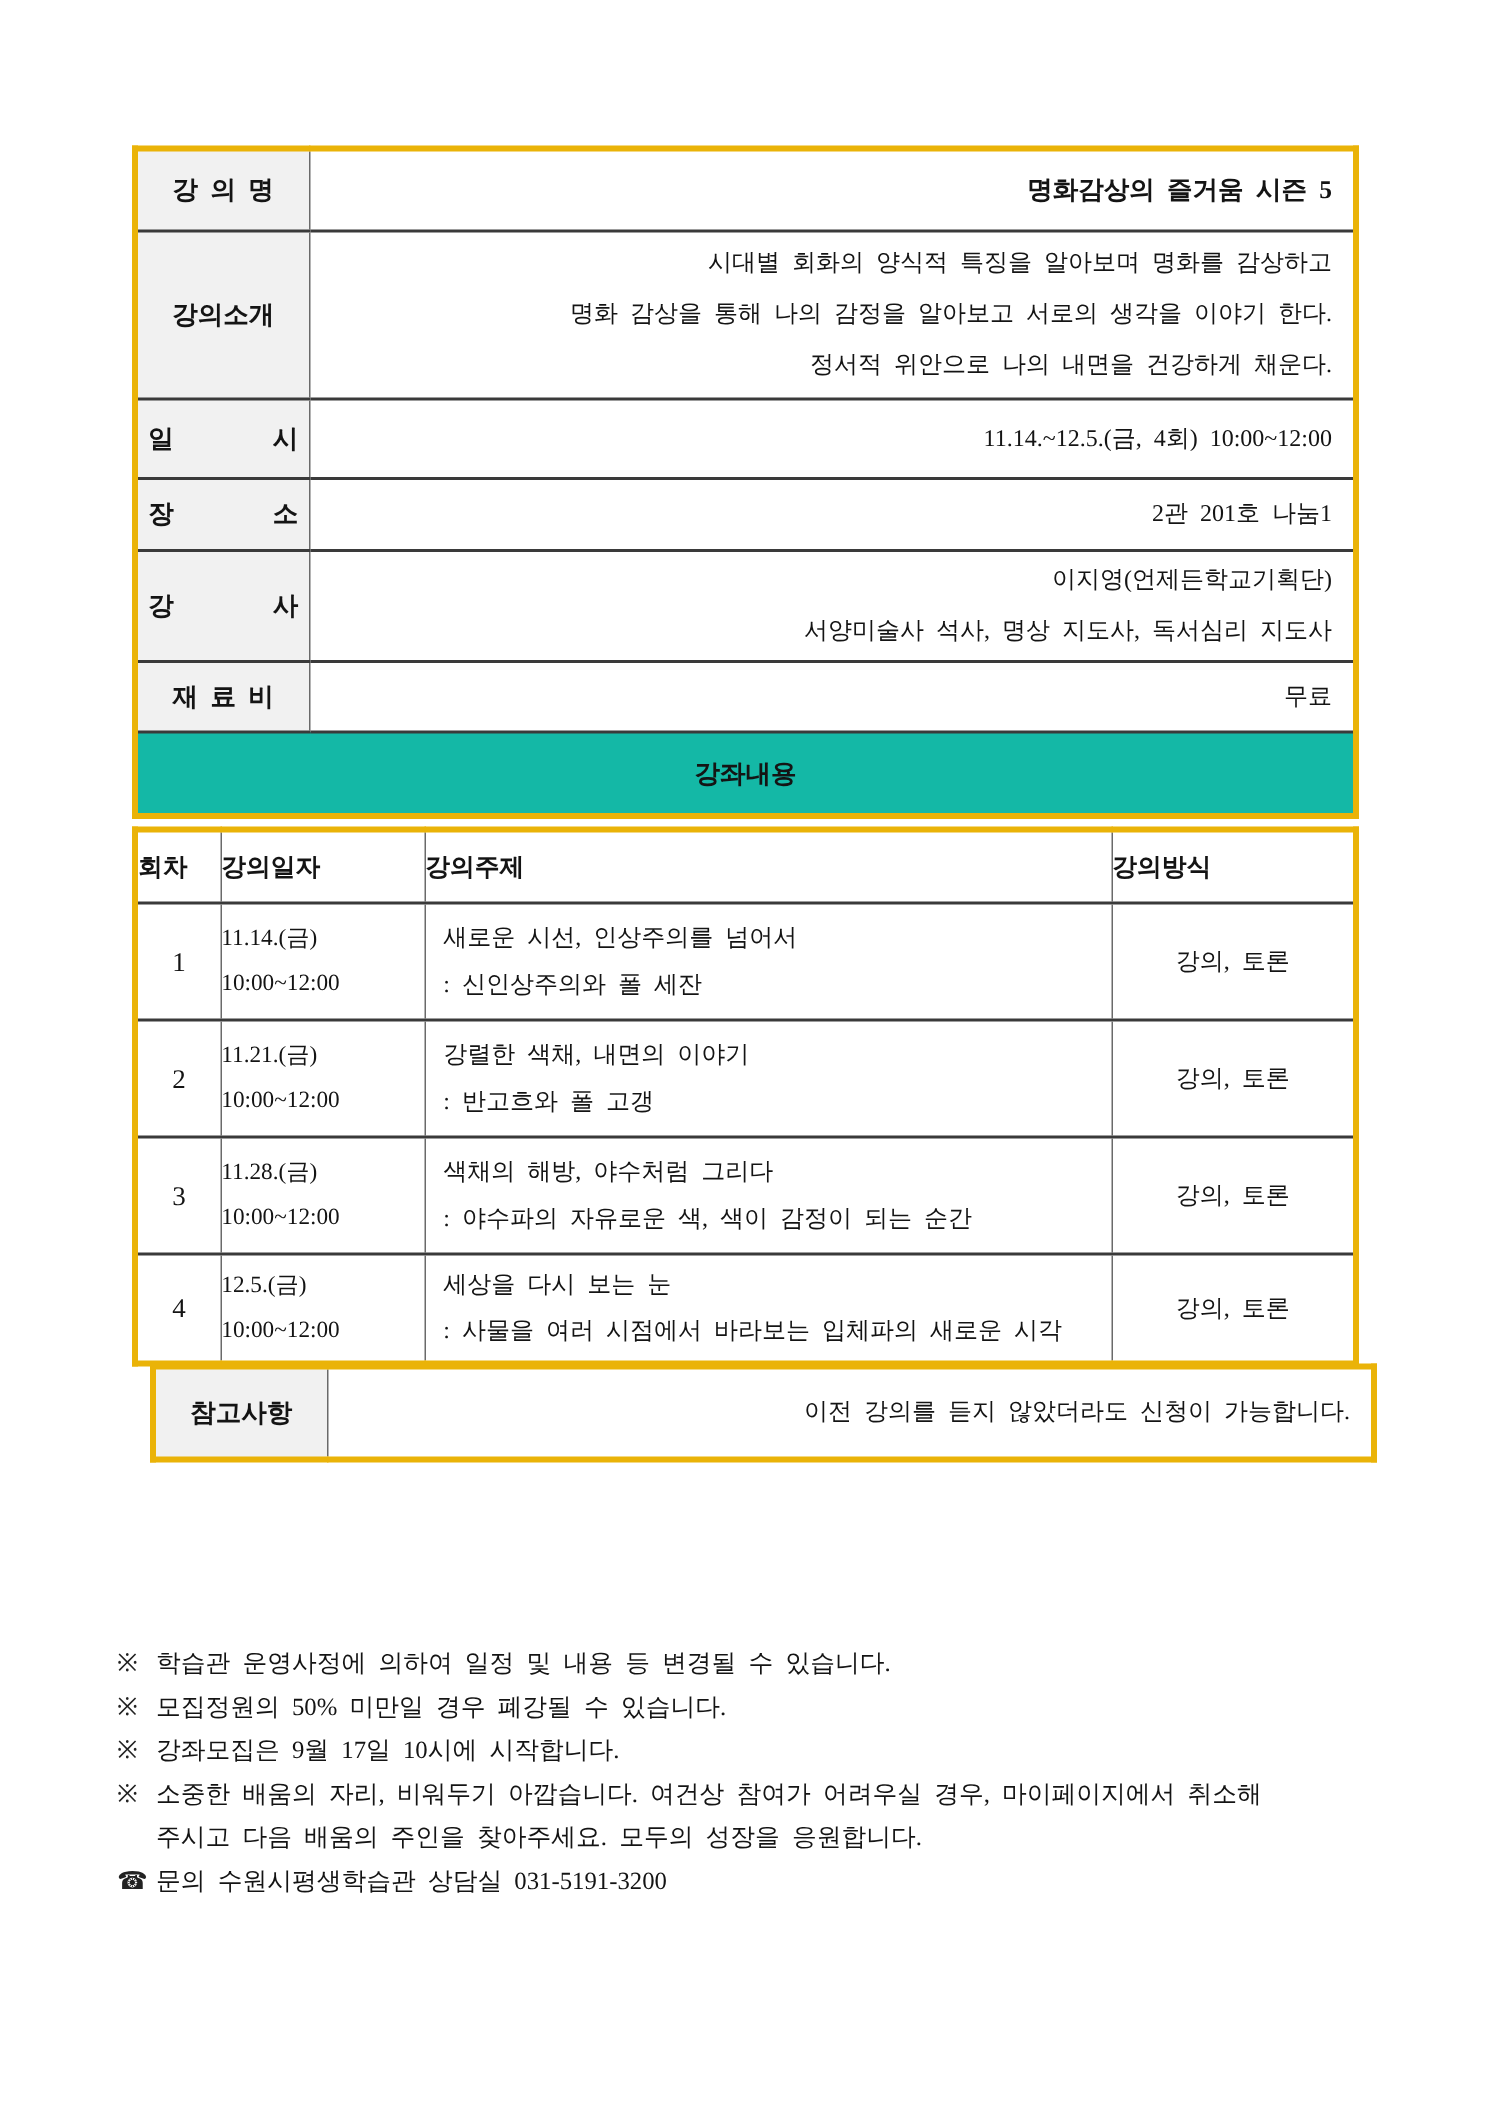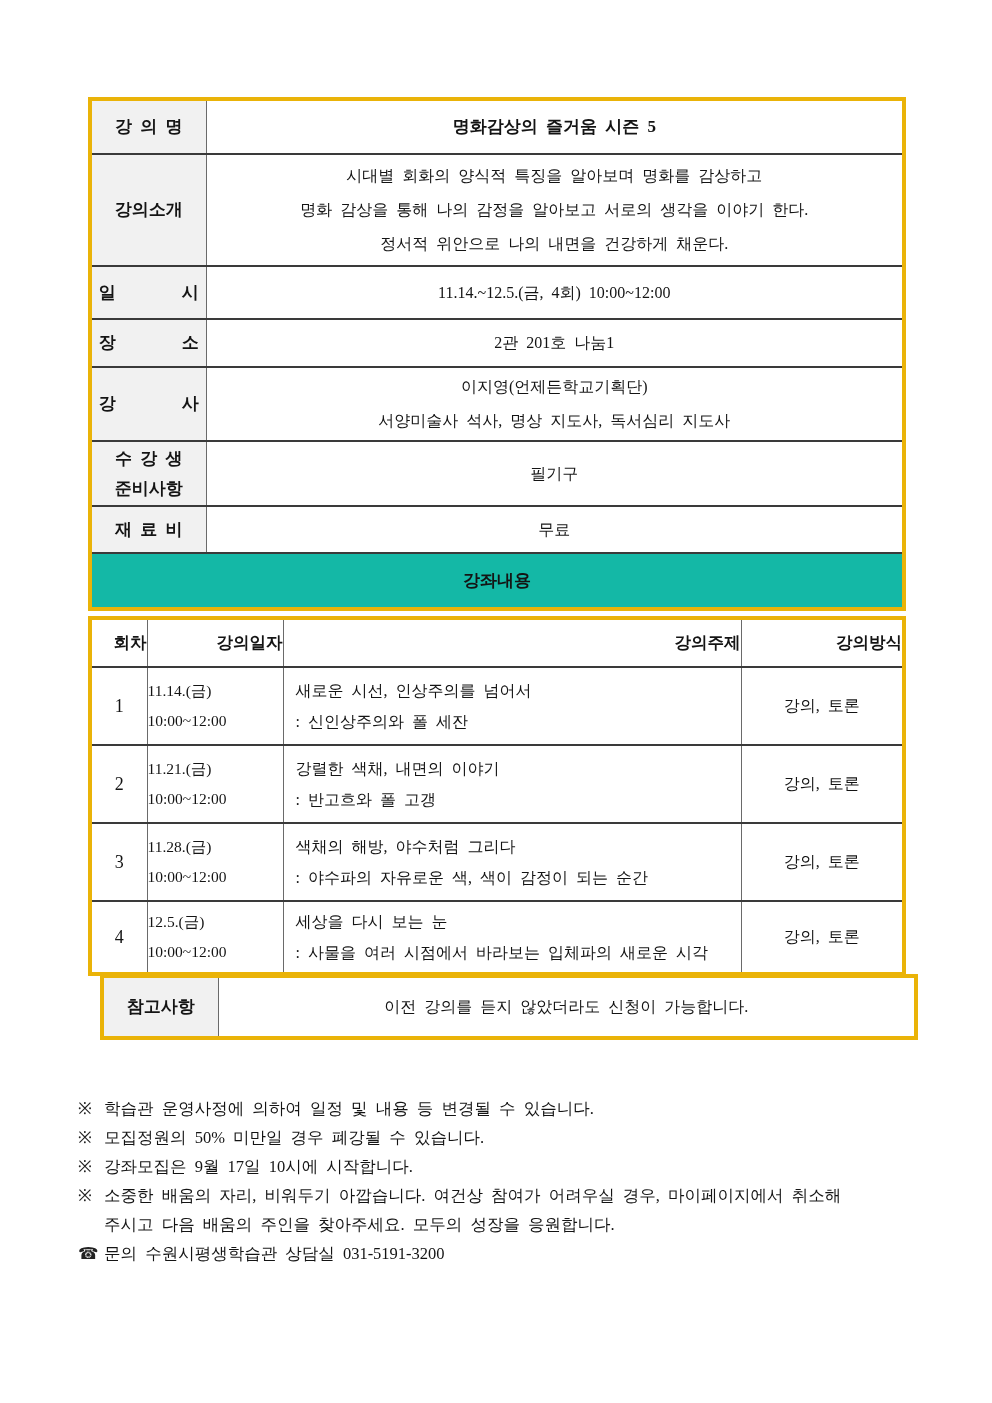--- a/index.html
+++ b/index.html
@@ -37,35 +37,35 @@
     font-size: 17px;
     text-align: center;
     white-space: pre-wrap;
     line-height: 1.75;
   }
   td.value {
     padding: 2px 14px;
     font-size: 16px;
     white-space: pre-wrap;
     line-height: 34px;
-    text-align: center;
+    text-align: right;
   }
   td.value.title { font-weight: bold; font-size: 17px; }
   td.band {
     background: #14b8a6;
     text-align: center;
     font-weight: bold;
     font-size: 17px;
   }
   .sched { margin-top: 5px; }
   .sched th.head {
     background: #ffffff;
     font-weight: bold;
     font-size: 16.5px;
-    text-align: right;
+    text-align: left;
   }
   td.no { text-align: center; font-size: 18px; }
   td.date {
     text-align: left;
     font-size: 15.5px;
     line-height: 30px;
     white-space: pre-wrap;
   }
   td.topic {
     padding: 4px 12px;
@@ -113,25 +113,20 @@
       <td class="value">11.14.~12.5.(금, 4회) 10:00~12:00</td>
     </tr>
     <tr style="height:48px">
       <th class="label">장        소</th>
       <td class="value">2관 201호 나눔1</td>
     </tr>
     <tr style="height:72px">
       <th class="label">강        사</th>
       <td class="value">이지영(언제든학교기획단)
 서양미술사 석사, 명상 지도사, 독서심리 지도사</td>
-    </tr>
-    <tr style="height:65px">
-      <th class="label">수 강 생
-준비사항</th>
-      <td class="value">필기구</td>
     </tr>
     <tr style="height:47px">
       <th class="label">재 료 비</th>
       <td class="value">무료</td>
     </tr>
     <tr style="height:56px">
       <td class="band" colspan="2">강좌내용</td>
     </tr>
   </tbody>
     </table>

